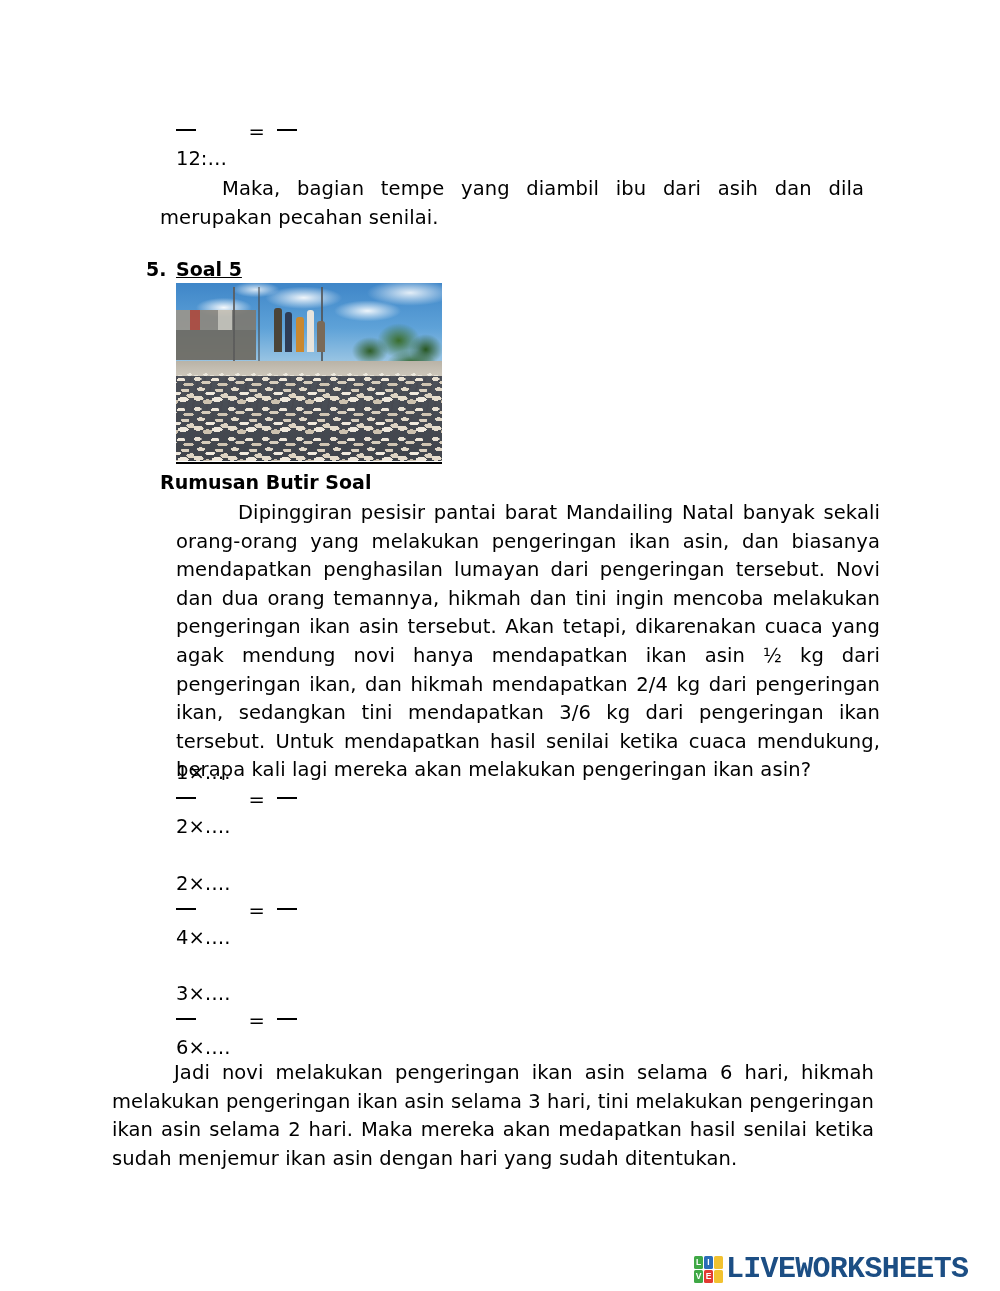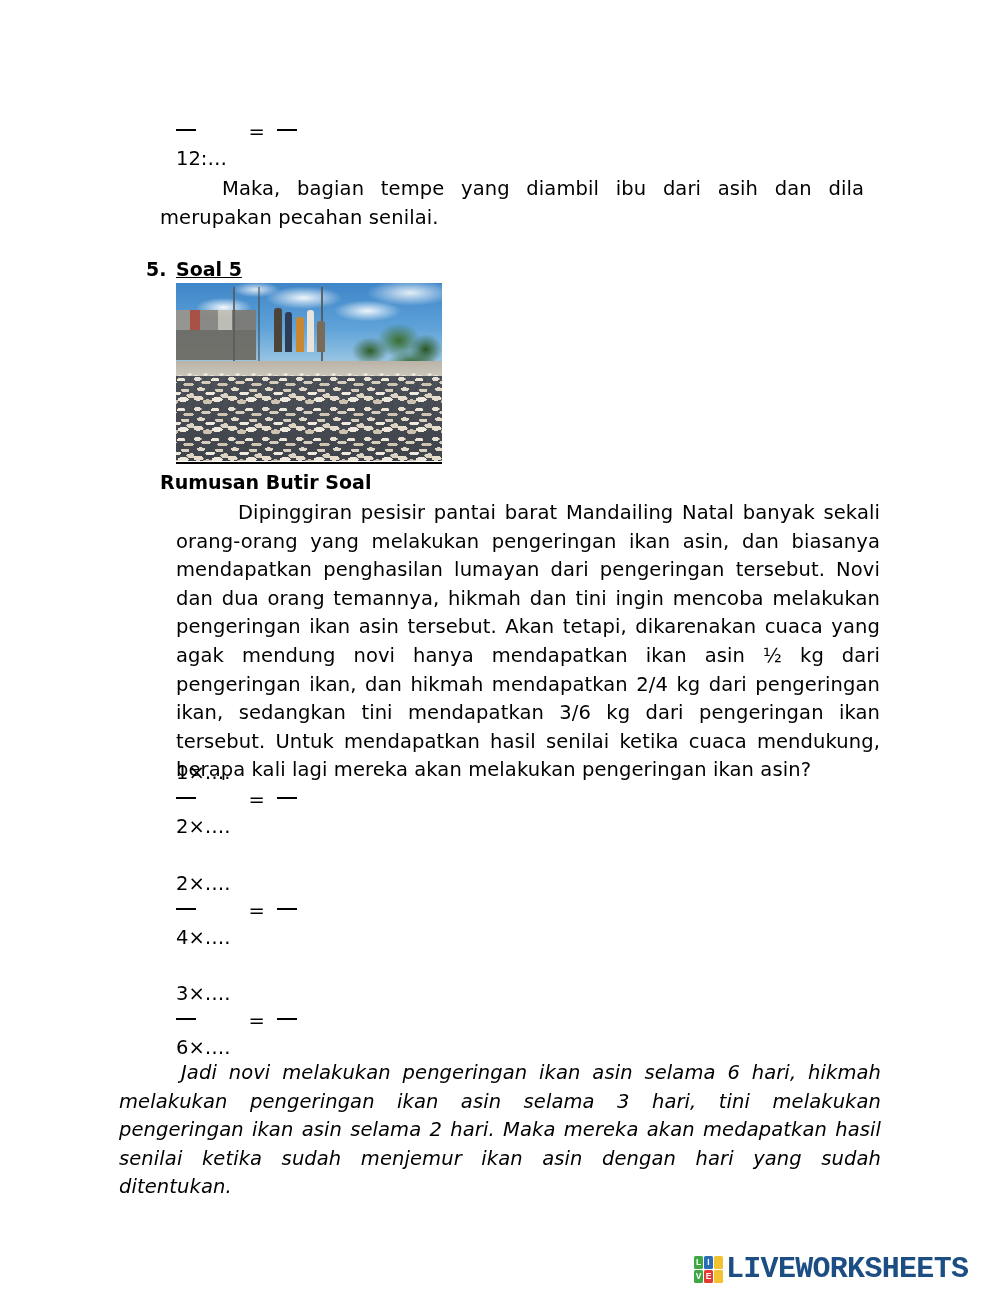--- a/index.html
+++ b/index.html
@@ -319,21 +319,21 @@
     <span class="frac-line">3×….</span>
     <span class="frac-line">
       <span class="bar"></span>
       <span class="eqgap"></span>
       <span>=</span>
       <span class="bar" style="margin-left:6px;"></span>
     </span>
     <span class="frac-line">6×….</span>
   </div>
 
-  <div class="para" style="left:119px; top:1059px; width:762px;font-style:italic;"><span class="indent"></span><span>Jadi novi melakukan pengeringan ikan asin selama 6 hari, hikmah melakukan pengeringan ikan asin selama 3 hari, tini melakukan pengeringan ikan asin selama 2 hari. Maka mereka akan medapatkan hasil senilai ketika sudah menjemur ikan asin dengan hari yang sudah ditentukan.</span></div>
+  <div class="para" style="left:112px; top:1059px; width:762px;"><span class="indent"></span><span>Jadi novi melakukan pengeringan ikan asin selama 6 hari, hikmah melakukan pengeringan ikan asin selama 3 hari, tini melakukan pengeringan ikan asin selama 2 hari. Maka mereka akan medapatkan hasil senilai ketika sudah menjemur ikan asin dengan hari yang sudah ditentukan.</span></div>
 
   <div class="lws">
     <div class="lws-tiles">
       <div class="tile" style="background: rgb(63, 168, 69);">L</div>
       <div class="tile" style="background: rgb(43, 108, 184);">I</div>
       <div class="tile" style="background: rgb(242, 194, 48);"></div>
       <div class="tile" style="background: rgb(63, 168, 69);">V</div>
       <div class="tile" style="background: rgb(226, 59, 50);">E</div>
       <div class="tile" style="background: rgb(242, 194, 48);"></div>
     </div>

